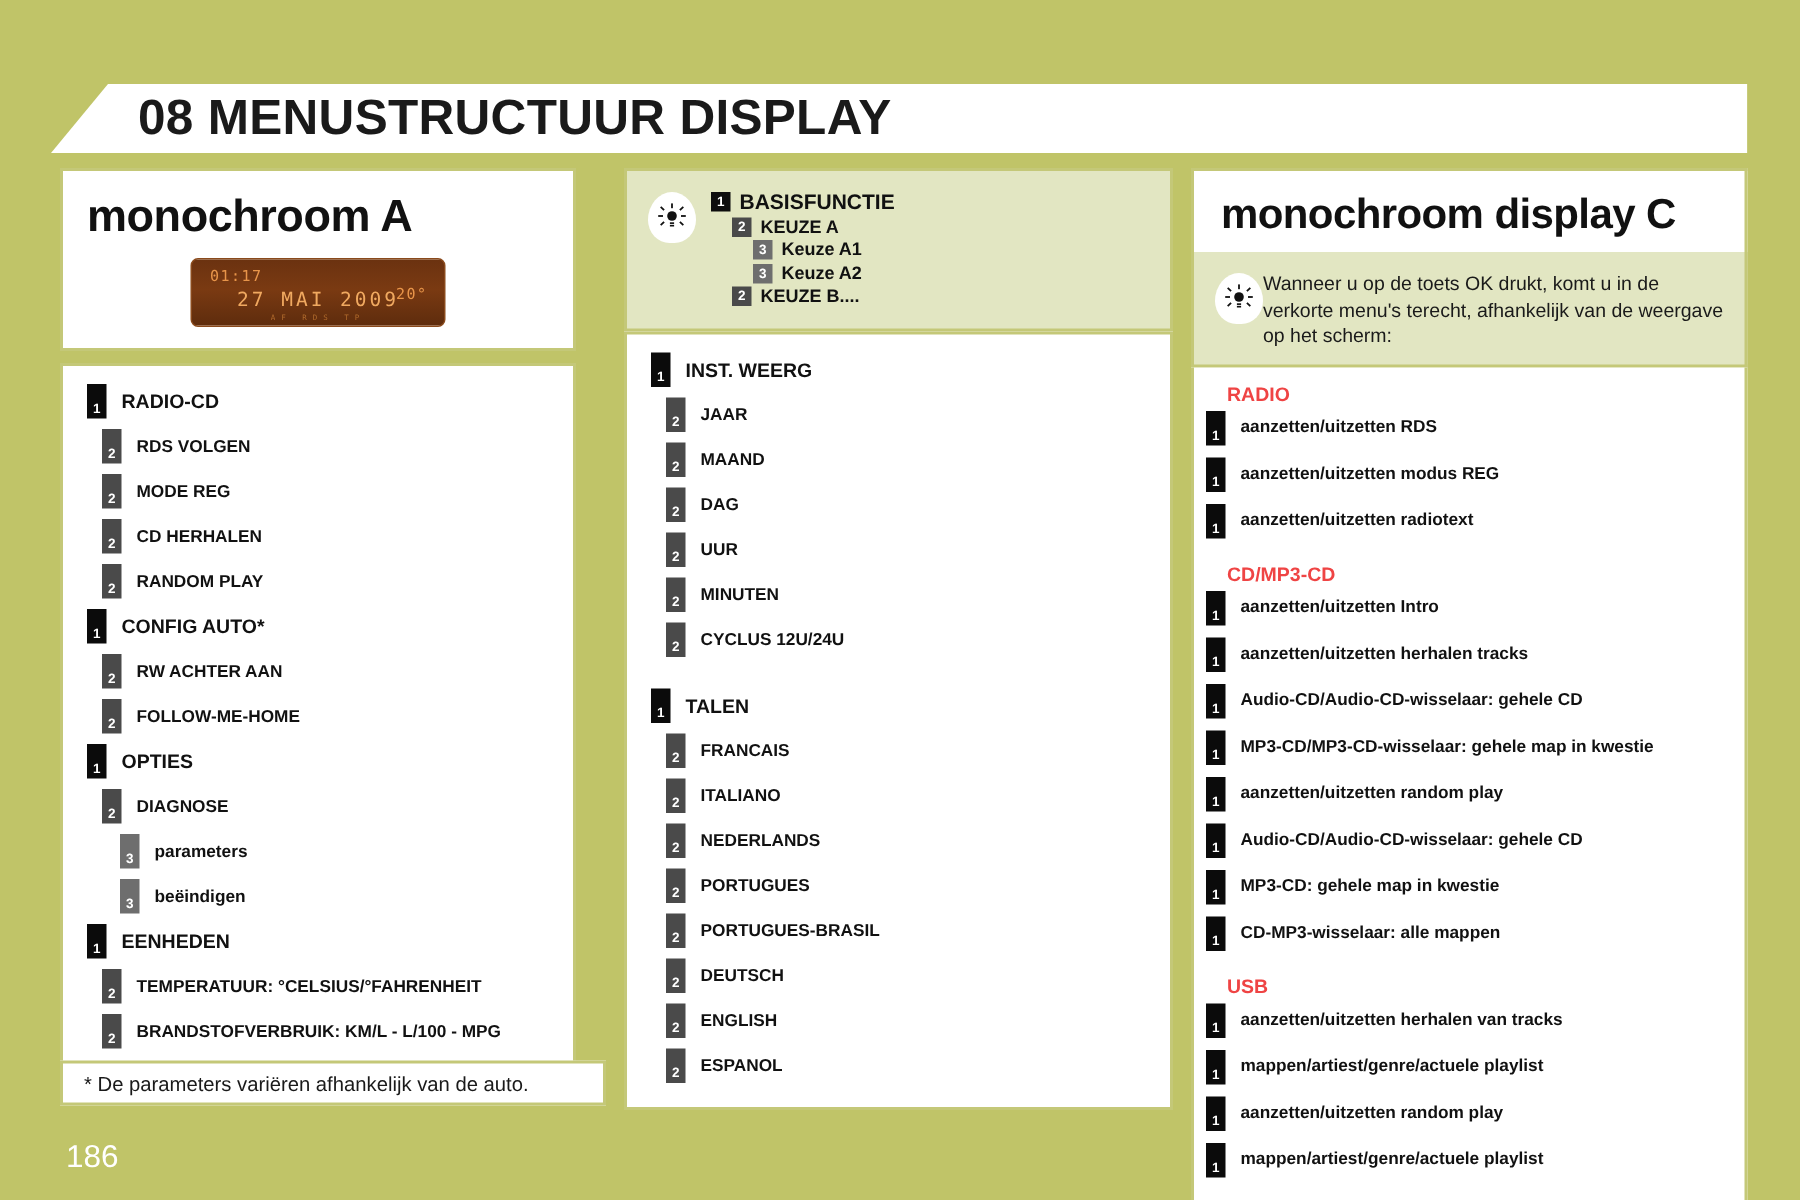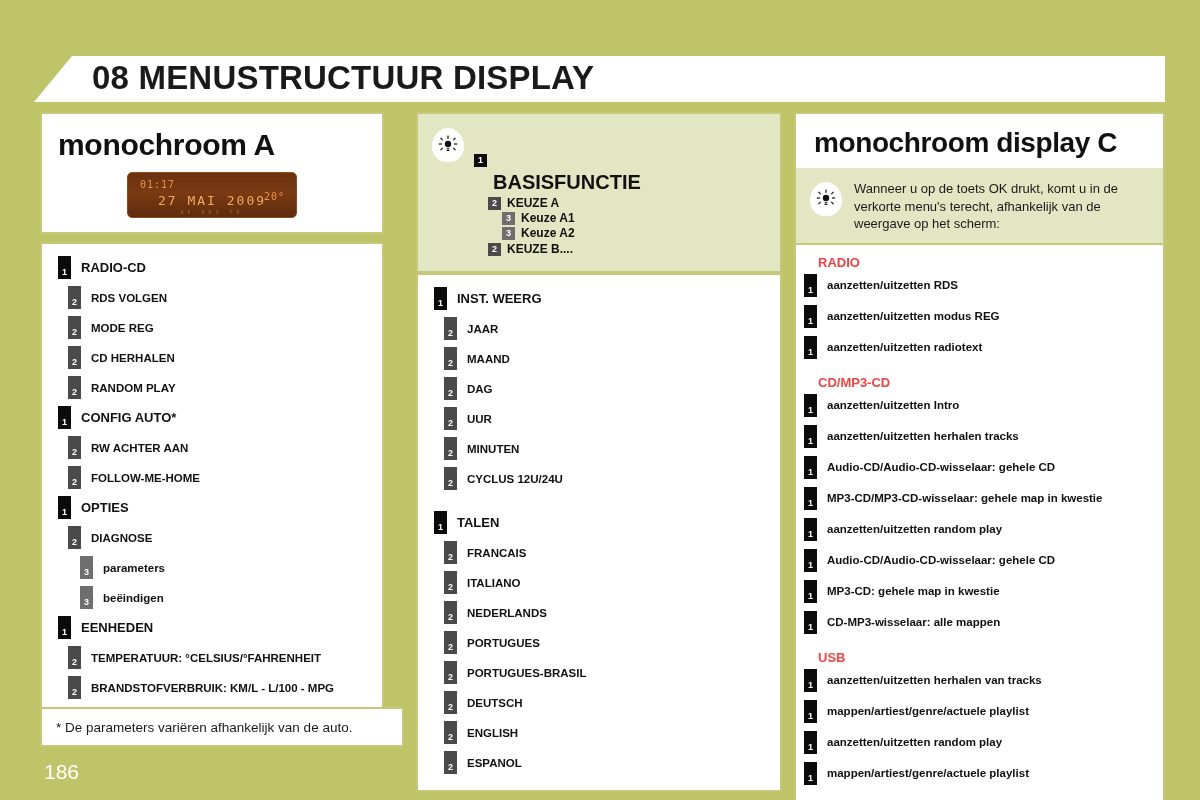--- a/index.html
+++ b/index.html
@@ -55,21 +55,21 @@
   }
   .bulb{
     flex:0 0 auto;width:32px;height:34px;background:#ffffff;
     border-radius:50% 50% 45% 45%/55% 55% 45% 45%;
     display:flex;align-items:center;justify-content:center;margin-top:2px;
   }
   .legend-lines{font-size:12px;font-weight:bold;color:#111;line-height:1.28;}
   .legend-lines .l-row{display:flex;align-items:center;gap:6px;}
   .legend-lines .l-row.ind1{padding-left:14px;}
   .legend-lines .l-row.ind2{padding-left:28px;}
-  .legend-lines .l1{font-size:20px;margin-top:44px;}
+  .legend-lines .l1{font-size:14px;}
 
   .sq{display:inline-block;width:13px;height:13px;line-height:13px;text-align:center;
       font-size:9px;color:#fff;font-weight:bold;flex:0 0 auto;}
   .sq.lv1{background:#0d0d0d;}
   .sq.lv2{background:#4a4a4a;}
   .sq.lv3{background:#6e6e6e;}
 
   
   .tree{padding:12px 10px 14px 10px;}
   .trow{display:flex;align-items:center;min-height:22px;margin-bottom:7px;}
@@ -91,30 +91,30 @@
   .lvl3{padding-left:28px;}
   .spacer{height:14px;}
 
   
   .mono-title3{
     font-size:28px;font-weight:bold;color:#111;
     padding:13px 0 9px 18px;letter-spacing:-.4px;
   }
   .note3{
     background:#e2e6c2;border:2px solid #c4c878;border-top:none;box-sizing:border-box;
-    padding:12px 14px 10px 14px;display:flex;gap:12px;align-items:flex-start;
+    padding:12px 14px 10px 14px;display:flex;align-items:flex-start;
   }
   .note3-text{font-size:13px;color:#1a1a1a;line-height:1.35;}
   .sect{font-size:13px;font-weight:bold;color:#ef4444;padding:8px 0 4px 22px;}
   .c3row{display:flex;align-items:center;min-height:22px;margin-bottom:8px;padding-left:8px;}
   .c3label{font-size:11.5px;font-weight:bold;color:#111;margin-left:10px;white-space:nowrap;}
 
   
   .footnote{
-    position:absolute;left:40px;top:707px;width:364px;height:40px;
+    position:absolute;left:40px;top:707px;width:364px;height:30px;
     background:#ffffff;border:2px solid #c4c878;box-sizing:border-box;
     display:flex;align-items:center;
   }
   .footnote span{font-size:13.5px;color:#1a1a1a;padding-left:14px;}
   .pageno{
     position:absolute;left:44px;top:760px;
     font-size:21px;color:#ffffff;font-weight:normal;
   }
 </style>
 </head>

